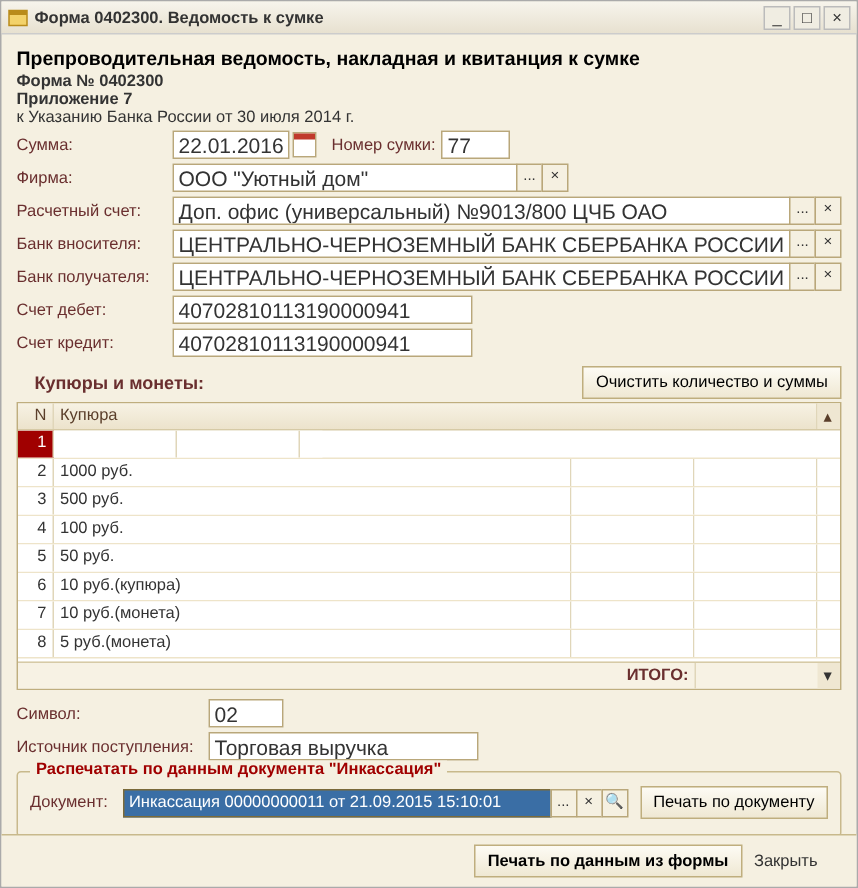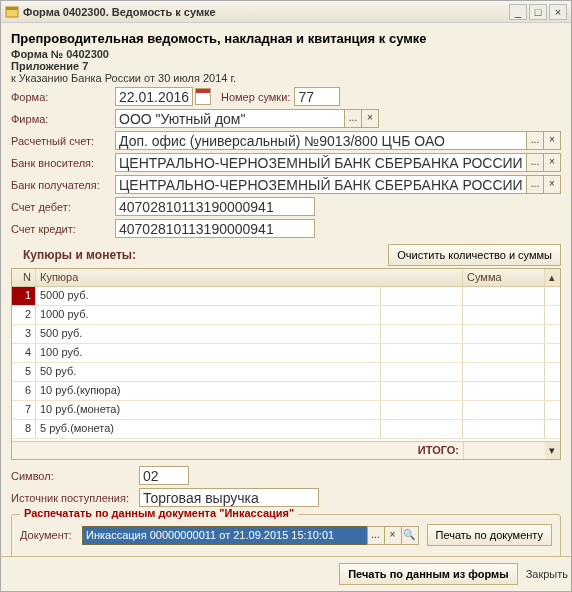--- a/index.html
+++ b/index.html
@@ -69,21 +69,21 @@
   }
   .fieldset .legend {
     position: absolute; top: -8px; left: 8px; background: #f5f0e1;
     padding: 0 4px; color: #a00000; font-weight: bold; font-size: 11px;
   }
   .sel-input {
     background: #3a6ea5; color: #fff; border: 1px solid #7a6a3a;
     height: 19px; padding: 1px 3px; font-size: 11px; flex: 1;
   }
   .footer {
-    border-top: 1px solid #c8b98c; padding: 6px 3px;
+    border-top: 1px solid #c8b98c; padding: 6px 26px;
     display: flex; justify-content: flex-end; align-items: center; gap: 8px;
     background: #f5f0e1;
   }
   .footer .link { color: #333; cursor: pointer; font-size: 11px; }
   .cal-icon { display: inline-block; width: 16px; height: 17px; border: 1px solid #b9a77a; background: #fff; margin-left: 2px; position: relative; cursor: pointer; }
   .cal-icon::before { content: ""; position: absolute; top: 0; left: 0; right: 0; height: 4px; background: #c0392b; }
   .grid-row .gc { background: #fff; }
 </style>
 </head>
 <body>
@@ -102,21 +102,21 @@
     <span class="btn">×</span>
   </div>
 
   <div class="content">
     <div class="heading">Препроводительная ведомость, накладная и квитанция к сумке</div>
     <div class="sub">Форма № 0402300</div>
     <div class="sub">Приложение 7</div>
     <div class="sub2">к Указанию Банка России от 30 июля 2014 г.</div>
 
     <div class="form-row">
-      <span class="lbl">Форма:</span>
+      <span class="lbl">Сумма:</span>
       <input class="input" style="width: 78px;" value="22.01.2016">
       <span class="cal-icon"></span>
       <span class="lbl" style="width:auto;margin-left:10px">Номер сумки:</span>
       <input class="input" style="width: 46px; margin-left: 4px;" value="77">
     </div>
 
     <div class="form-row">
       <span class="lbl">Фирма:</span>
       <input class="input" style="width: 230px;" value="ООО &quot;Уютный дом&quot;">
       <span class="select-btn">...</span>
@@ -157,27 +157,25 @@
     <div class="section-row">
       <span class="section-title">Купюры и монеты:</span>
       <span style="flex:1"></span>
       <button class="btn-plain">Очистить количество и суммы</button>
     </div>
 
     <div class="grid">
       <div class="grid-head">
         <div class="gh c-n">N</div>
         <div class="gh c-k">Купюра</div>
-        <div class="gh c-s">Сумма</div>
         <div class="gh c-scroll">▴</div>
       </div>
       <div class="grid-body" id="grid-body">
           <div class="grid-row sel">
             <div class="gc c-n">1</div>
-            <div class="gc c-k">5000 руб.</div>
             <div class="gc c-q"></div>
             <div class="gc c-s"></div>
             <div class="gc c-scroll"></div>
           </div>
           <div class="grid-row">
             <div class="gc c-n">2</div>
             <div class="gc c-k">1000 руб.</div>
             <div class="gc c-q"></div>
             <div class="gc c-s"></div>
             <div class="gc c-scroll"></div>

